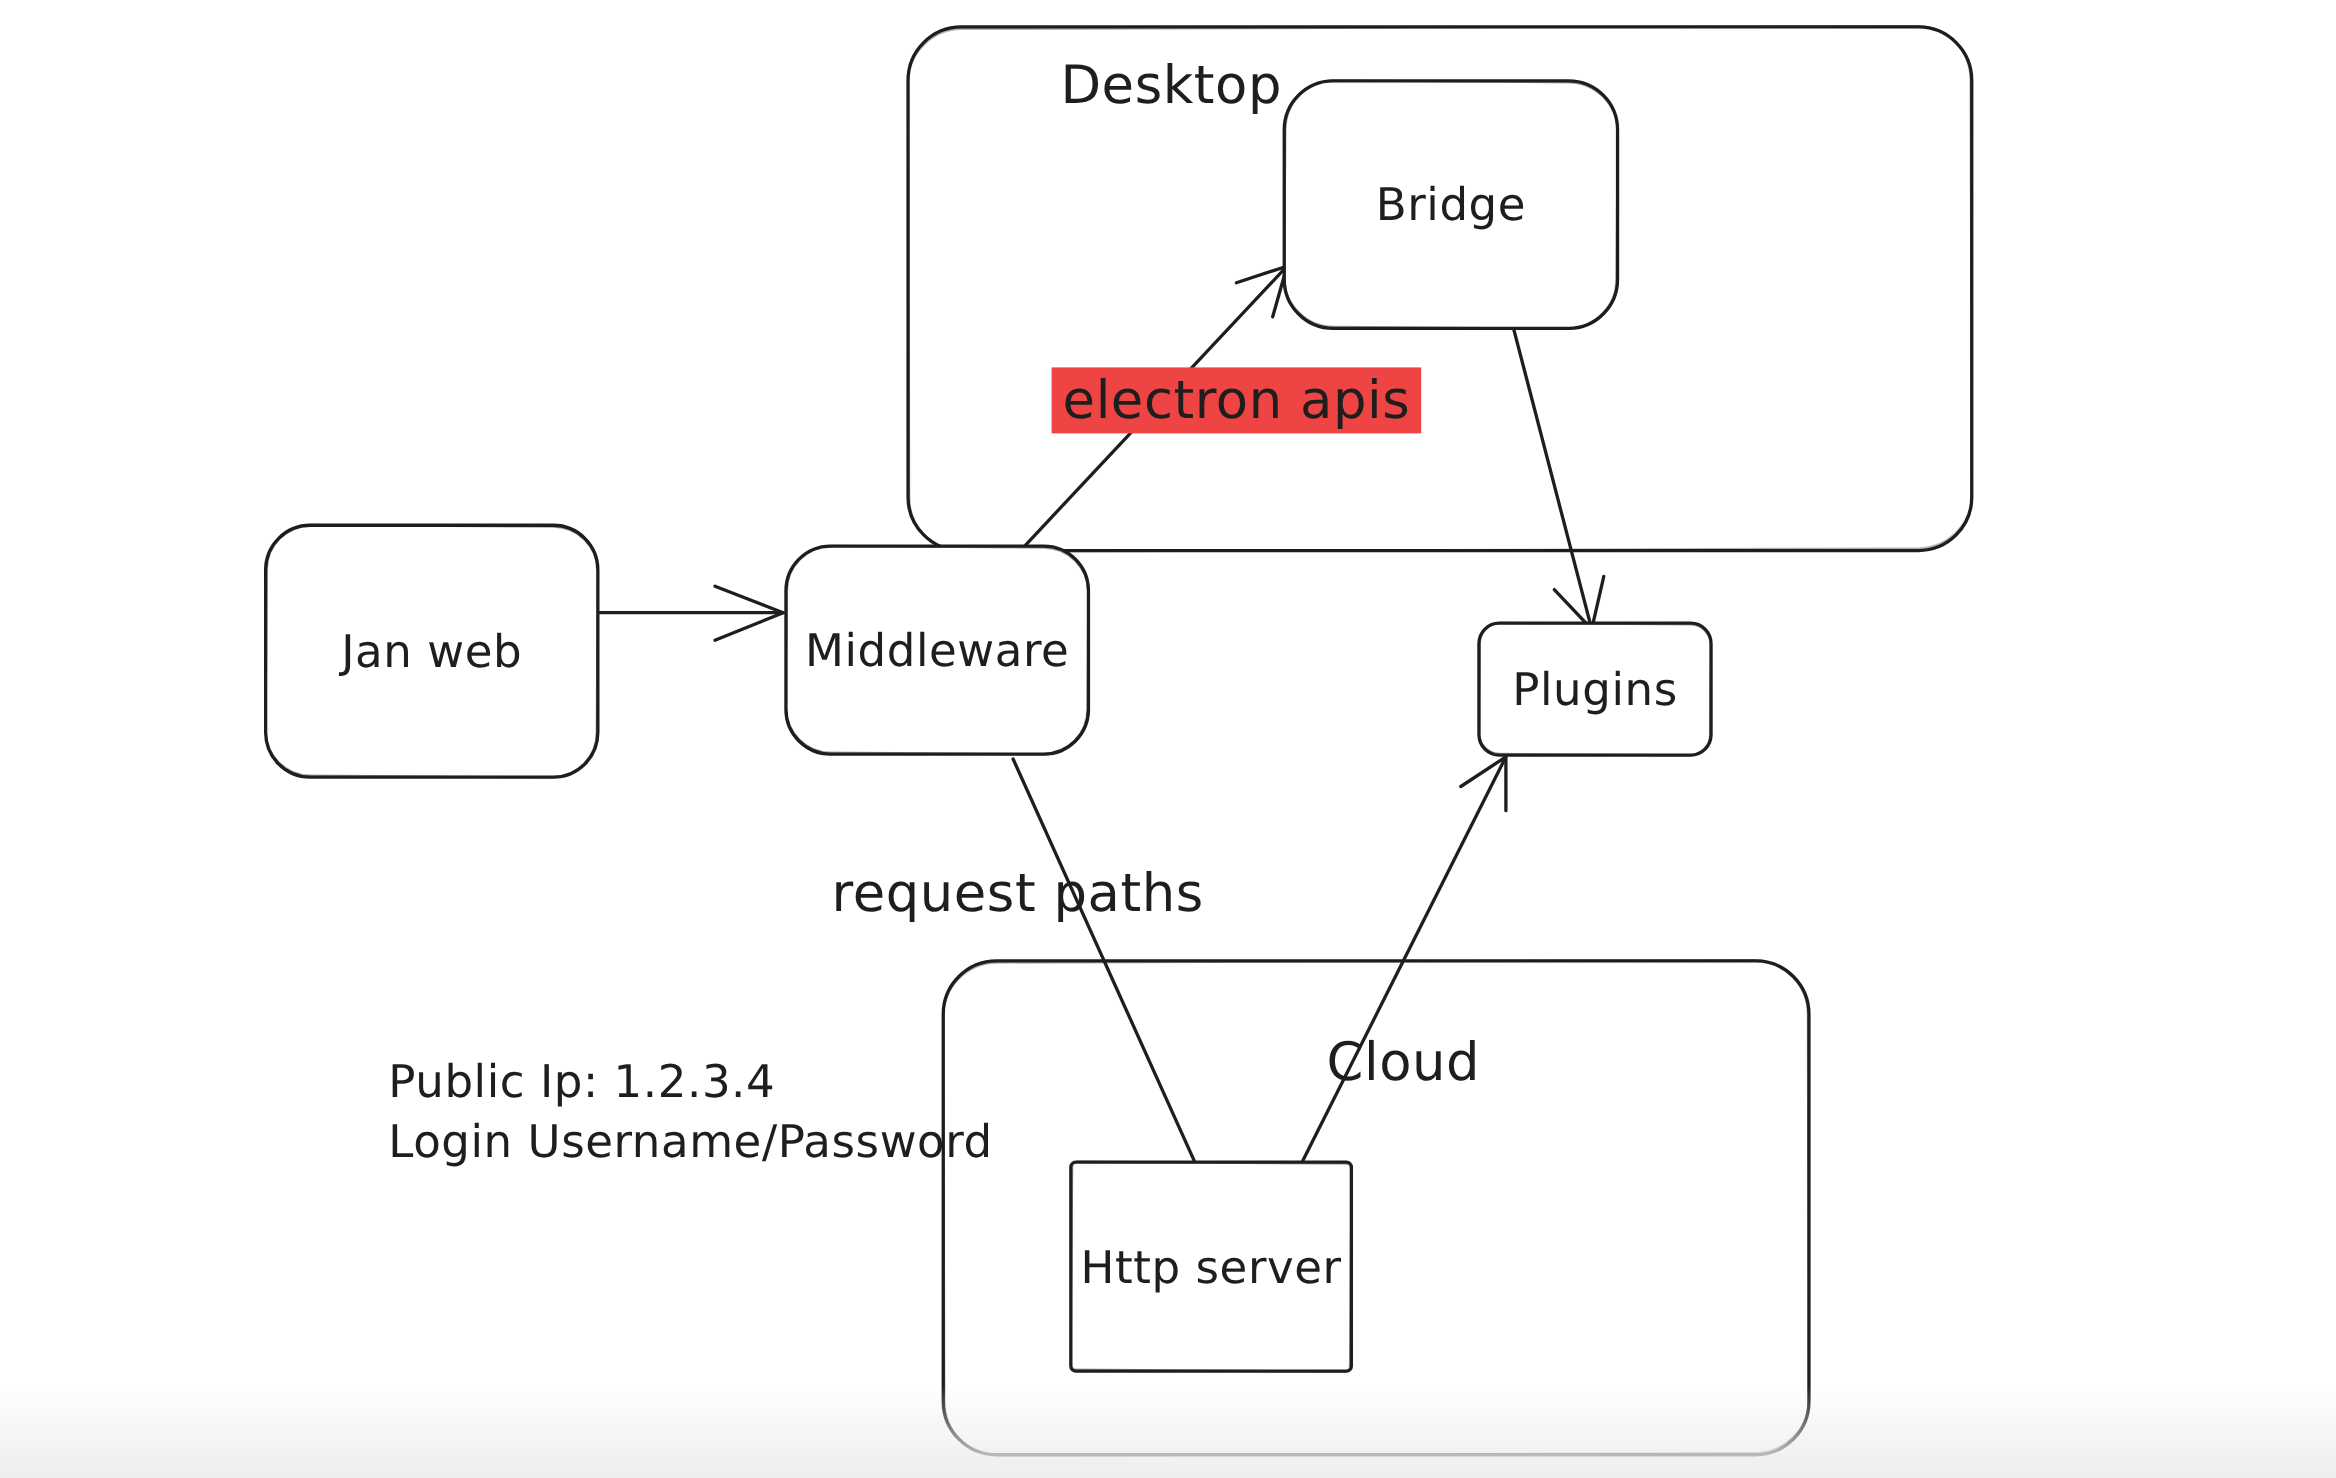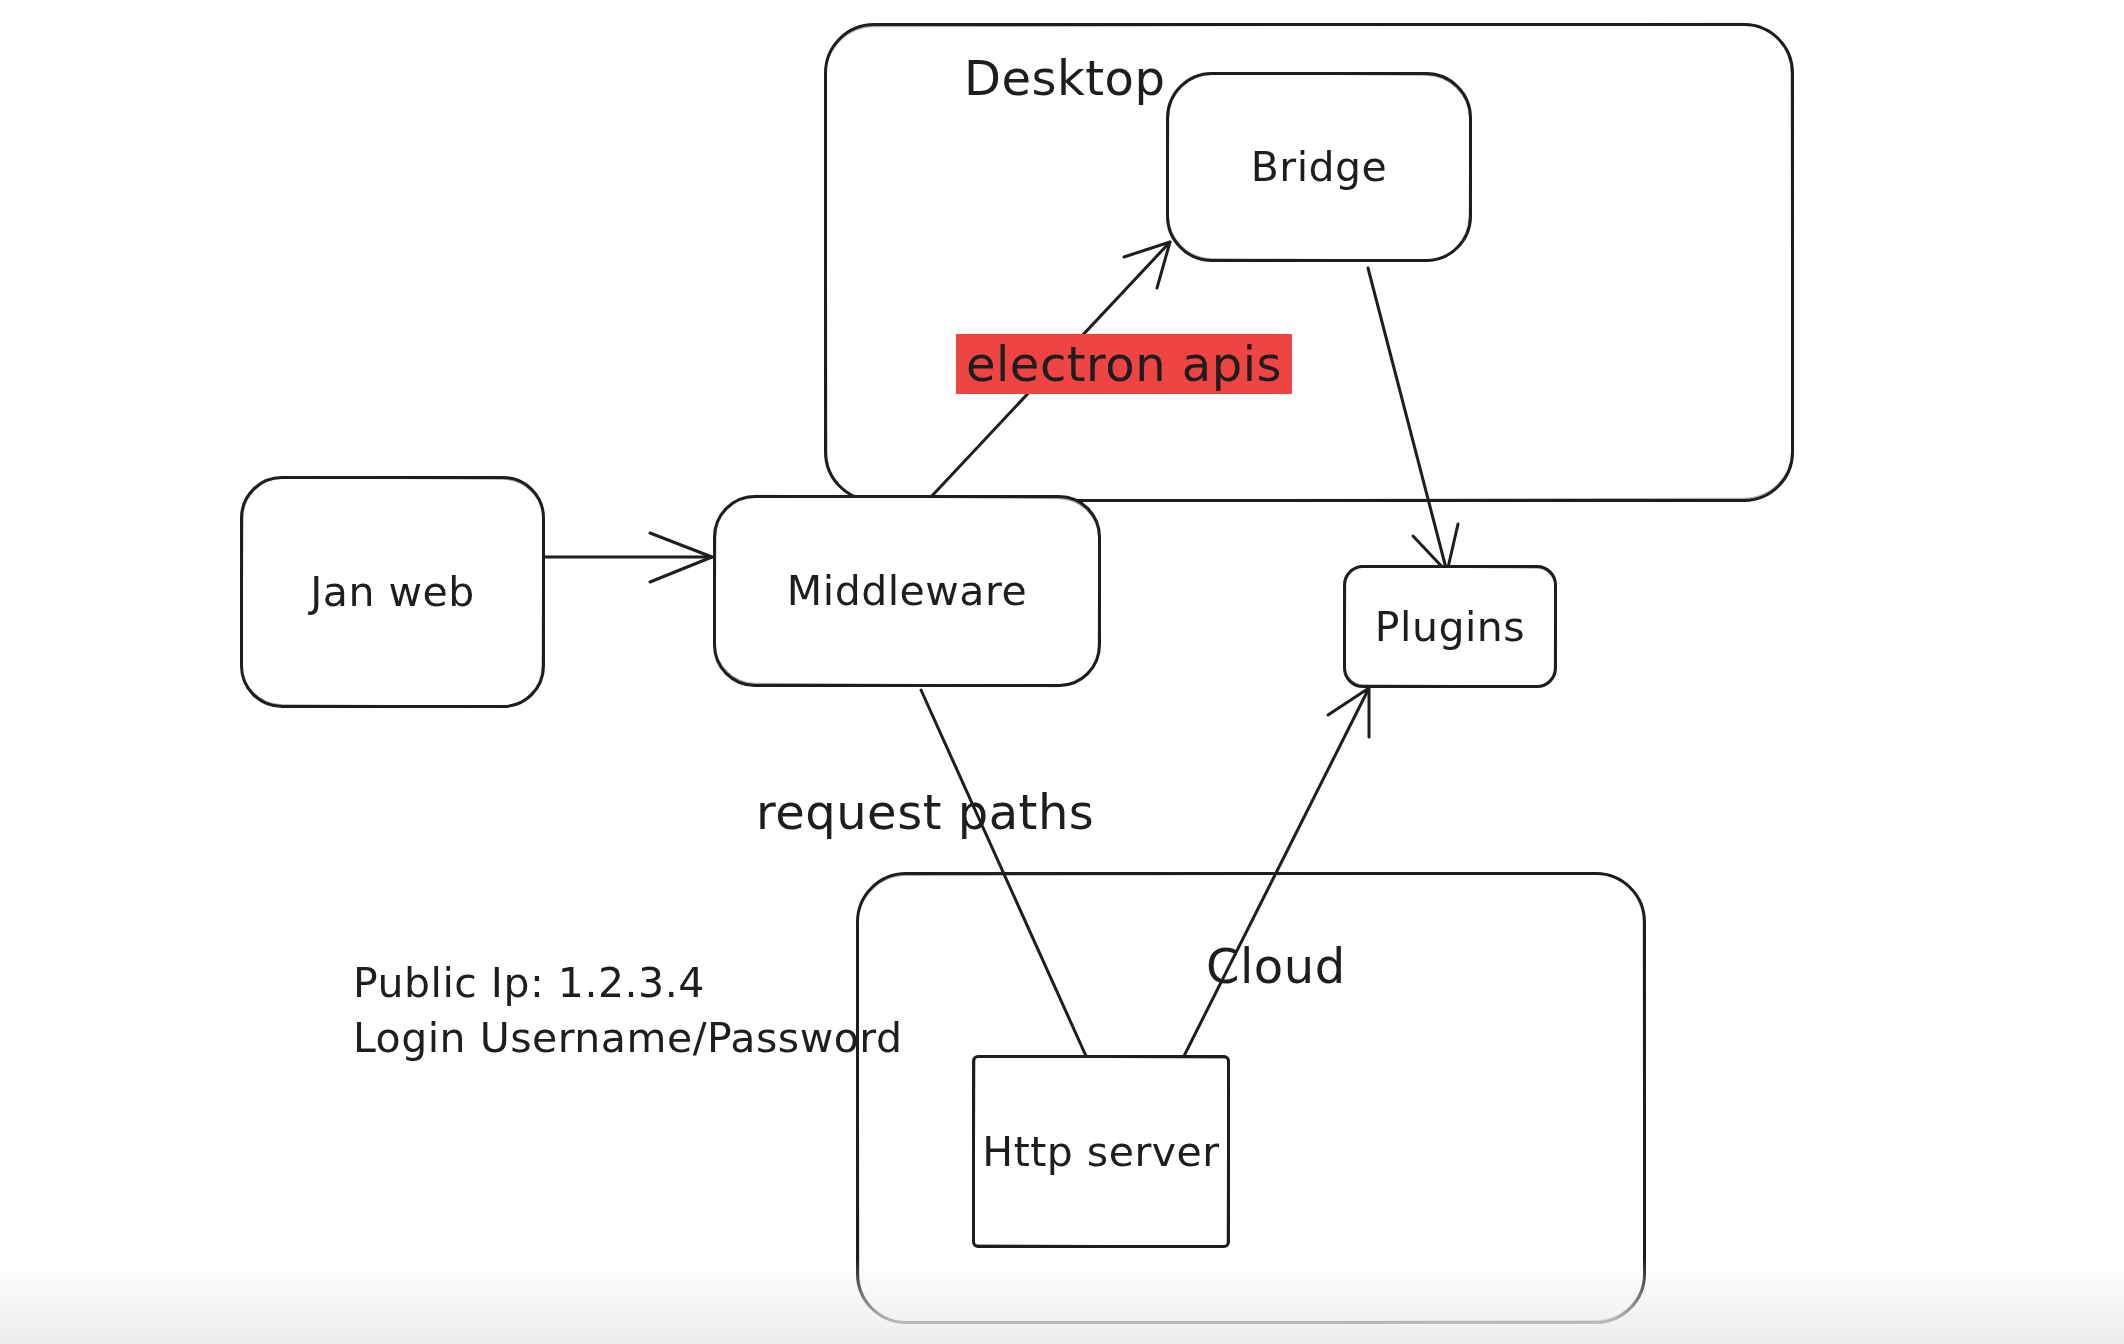--- a/index.html
+++ b/index.html
@@ -54,22 +54,22 @@
   .node::after {
     content: "";
     position: absolute;
     inset: -2px;
     border: 2px solid rgba(30,30,30,0.4);
     border-radius: inherit;
     transform: rotate(0.45deg);
     pointer-events: none;
   }
   .jan-web     { left: 240px;  top: 476px;  width: 305px; height: 232px; border-radius: 42px; }
-  .middleware  { left: 713px;  top: 495px;  width: 388px; height: 192px; border-radius: 42px; }
-  .bridge      { left: 1166px; top: 72px;   width: 306px; height: 190px; border-radius: 46px; }
+  .middleware  { left: 713px;  top: 495px;  width: 278px; height: 192px; border-radius: 42px; }
+  .bridge      { left: 1166px; top: 72px;   width: 306px; height: 228px; border-radius: 46px; }
   .plugins     { left: 1343px; top: 565px;  width: 214px; height: 123px; border-radius: 20px; }
   .http-server { left: 972px;  top: 1055px; width: 258px; height: 193px; border-radius: 6px; justify-content: center; }
 
   .node-label {
     font-size: 41px;
     letter-spacing: 0.5px;
     white-space: nowrap;
   }
 
   

